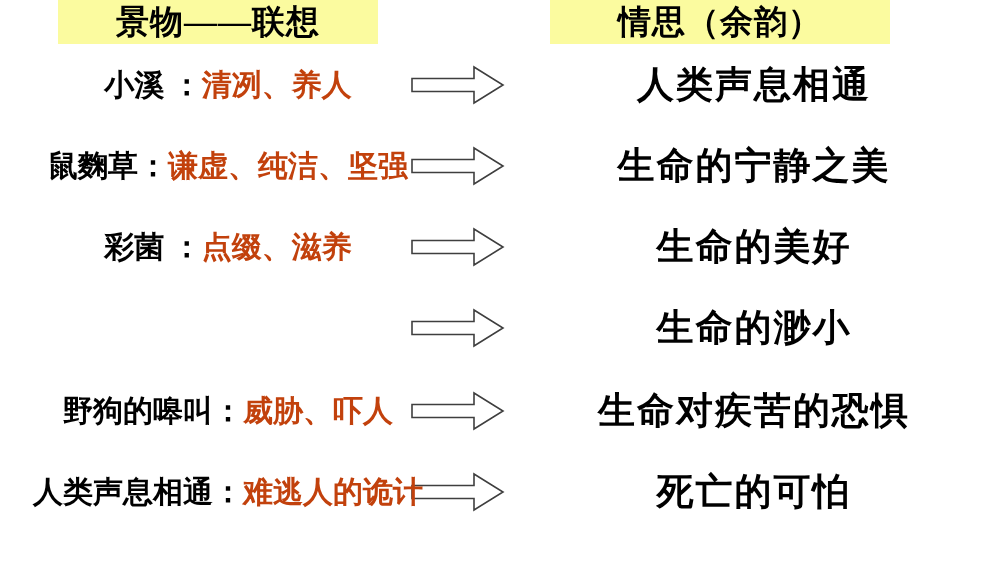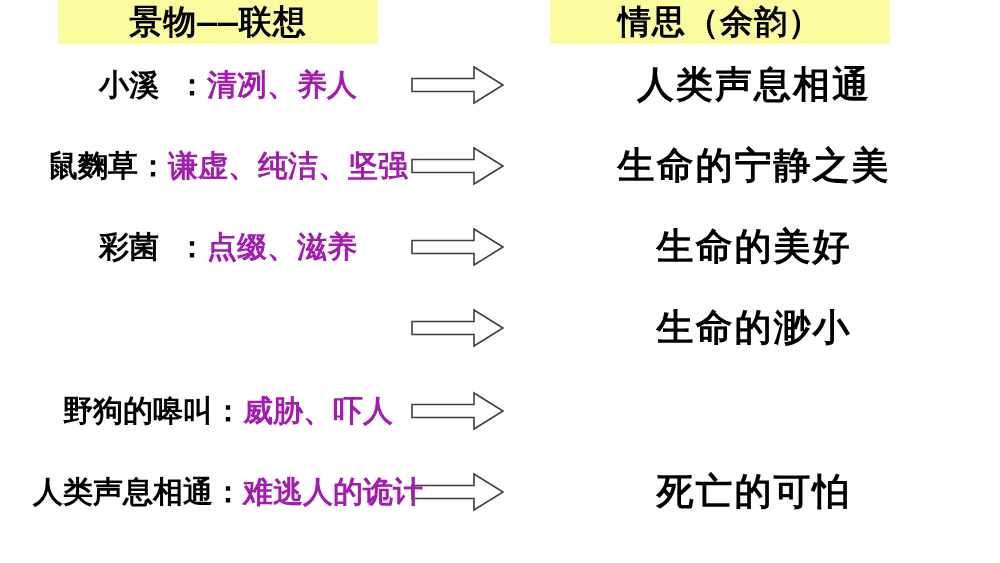--- a/index.html
+++ b/index.html
@@ -6,21 +6,21 @@
     margin: 0;
     padding: 0;
     background: #ffffff;
   }
   .slide {
     position: relative;
     width: 1000px;
     height: 563px;
     background: #ffffff;
     overflow: hidden;
-    font-family: Liberation Mono, monospace;
+    font-family: Liberation Serif, serif;
     font-weight: bold;
     color: #000000;
     border-radius: 30px;
   }
   .hdr {
     position: absolute;
     top: 0;
     height: 44px;
     background: #fbfb9f;
     display: flex;
@@ -46,21 +46,21 @@
     width: 456px;
     height: 60px;
     display: flex;
     align-items: center;
     justify-content: center;
     font-size: 30px;
     white-space: nowrap;
     z-index: 2;
   }
   .row.small .left { font-size: 28px; }
-  .row .assoc { color: #a21caf; }
+  .row .assoc { color: #c2410c; }
   .row .arrow {
     position: absolute;
     left: 411px;
     top: 10px;
     z-index: 1;
   }
   .row .right {
     position: absolute;
     left: 508px;
     top: 0;
@@ -134,20 +134,21 @@
   </div>
 
   <div class="row r5">
     <div class="left">
       <span>野狗的嗥叫： </span>
         <span class="assoc">威胁、吓人</span>
     </div>
     <svg class="arrow" width="94" height="40" viewBox="0 0 94 40">
       <polygon points="1,13.5 63,13.5 63,2 92,20 63,38 63,26.5 1,26.5" fill="#ffffff" stroke="#3f3f3f" stroke-width="1.6"></polygon>
     </svg>
+    <div class="right">生命对疾苦的恐惧</div>
   </div>
 
   <div class="row r6">
     <div class="left">
       <span>人类声息相通： </span>
         <span class="assoc">难逃人的诡计</span>
     </div>
     <svg class="arrow" width="94" height="40" viewBox="0 0 94 40">
       <polygon points="1,13.5 63,13.5 63,2 92,20 63,38 63,26.5 1,26.5" fill="#ffffff" stroke="#3f3f3f" stroke-width="1.6"></polygon>
     </svg>

